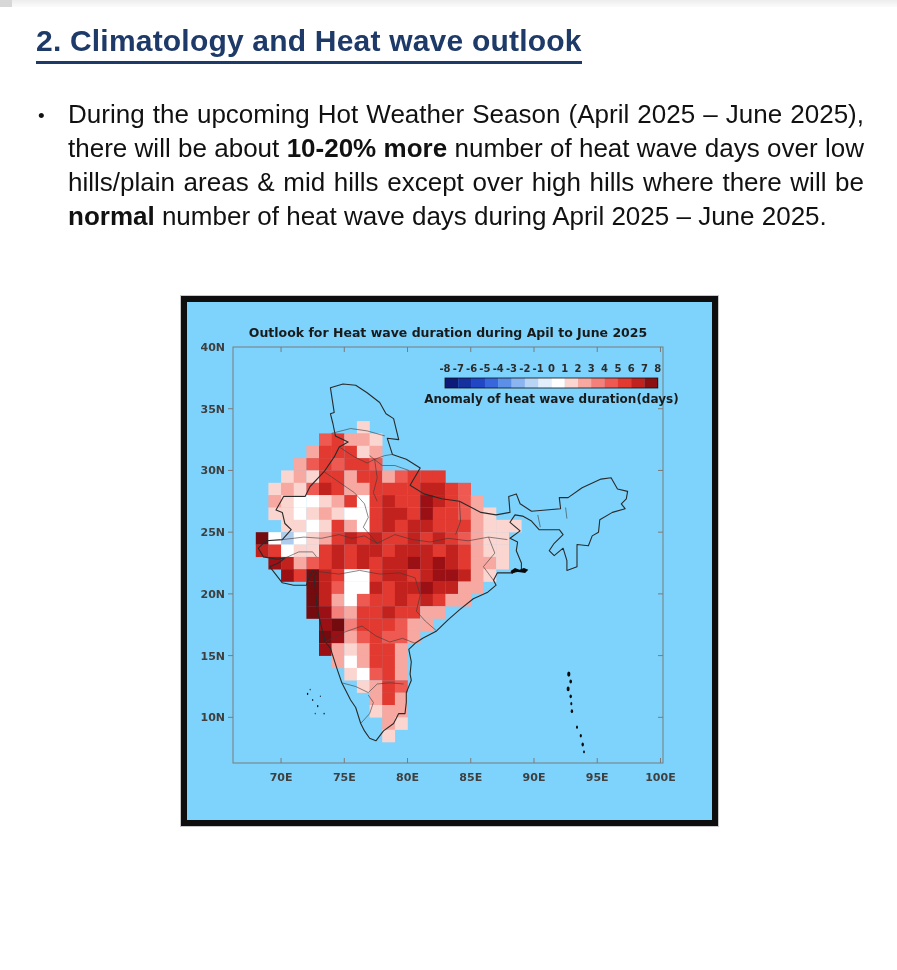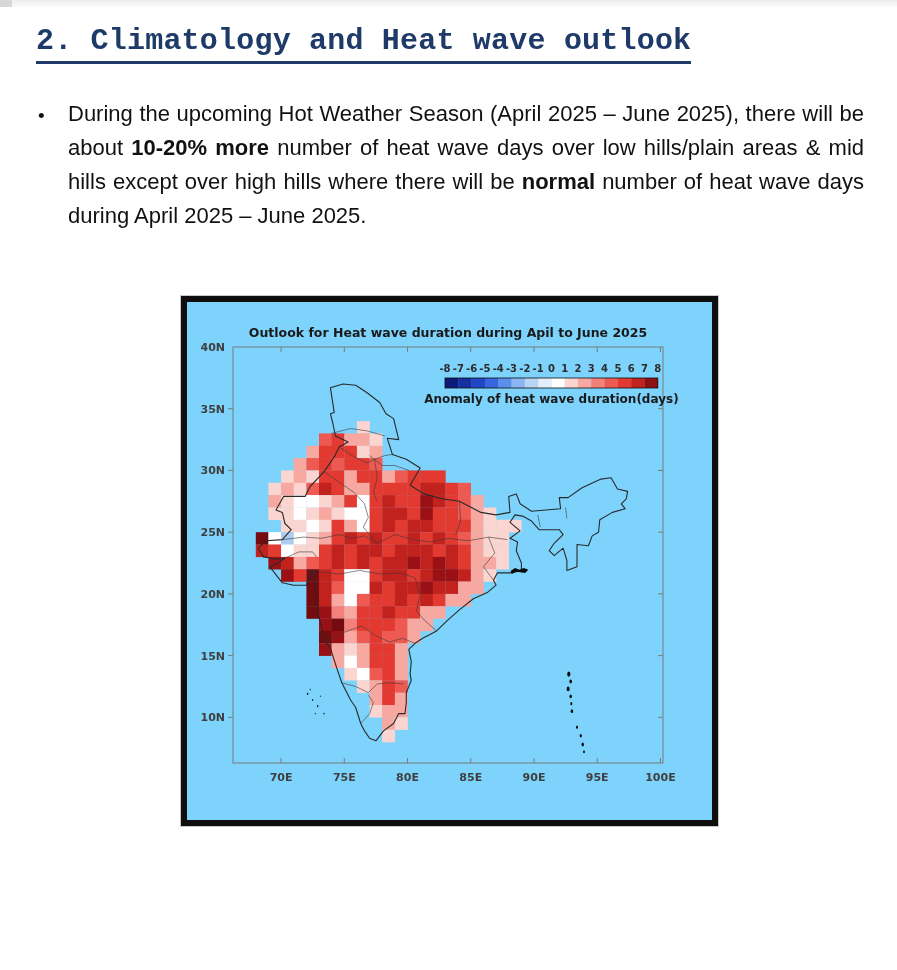--- a/index.html
+++ b/index.html
@@ -2,26 +2,26 @@
 <html><head>
 <meta charset="utf-8">
 <style>
   html,body{margin:0;padding:0;background:#ffffff;}
   .page{position:relative;width:897px;height:970px;background:#ffffff;overflow:hidden;
         font-family:"Liberation Sans",sans-serif;color:#111;}
   .scan-artifact{position:absolute;left:0;top:0;width:897px;height:7px;
         background:linear-gradient(#ededed,#fbfbfb);}
   .scan-corner{position:absolute;left:0;top:0;width:12px;height:7px;background:#d7d7d7;}
   .heading{position:absolute;left:36px;top:24px;margin:0;
-        font-family:Liberation Mono, monospace;font-weight:bold;font-size:30px;
+        font-family:Liberation Sans, sans-serif;font-weight:bold;font-size:30px;
         padding-bottom:3px;border-bottom-style:solid;border-bottom-width:3px;
         letter-spacing:0.2px;white-space:nowrap;}
   .bullet-row{position:absolute;left:38px;top:97px;width:826px;}
   .bullet-glyph{position:absolute;left:0;top:2px;font-size:19px;line-height:34px;}
-  .bullet-text{margin:0 0 0 30px;font-size:22px;line-height:34px;text-align:justify;}
+  .bullet-text{margin:0 0 0 30px;font-size:26px;line-height:34px;text-align:justify;}
   .bullet-text strong{font-weight:bold;}
   .figure{position:absolute;left:181px;top:296px;width:525px;height:518px;
         background:#7dd3fc;border:6px solid #0e0e0e;box-shadow:0 0 0 1px #c8c8c8;}
   svg text{font-family:"DejaVu Sans","Liberation Sans",sans-serif;}
 </style>
 </head>
 <body>
 
 <div class="page">
   <div class="scan-artifact"></div>

